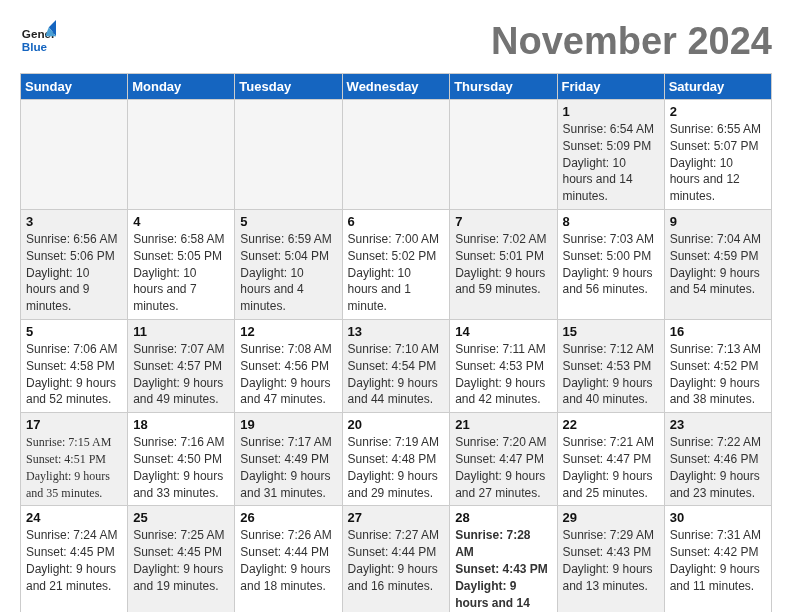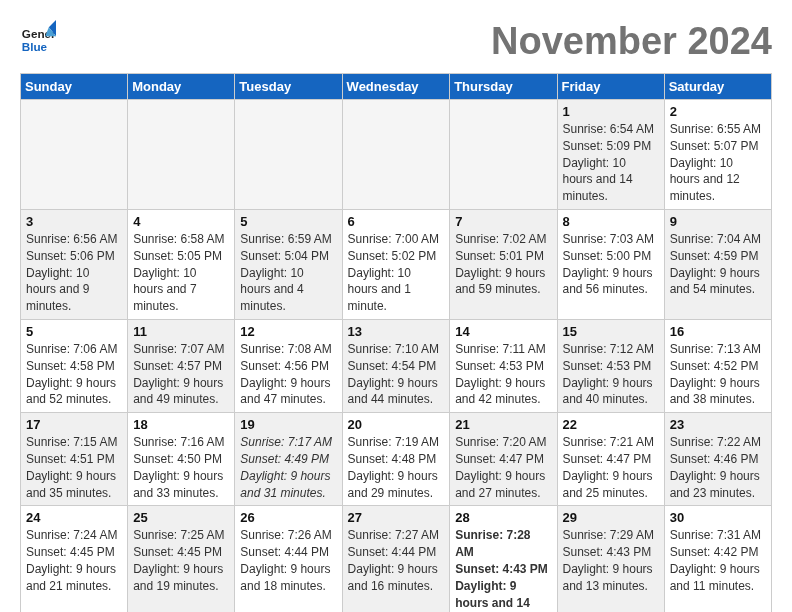--- a/index.html
+++ b/index.html
@@ -174,33 +174,33 @@
           <td>
             <span class="day-num">16</span>
             <div class="day-info" style="white-space: pre-line;">Sunrise: 7:13 AM
 Sunset: 4:52 PM
 Daylight: 9 hours and 38 minutes.</div>
           </td>
         </tr>
         <tr>
           <td class="shaded">
             <span class="day-num">17</span>
-            <div class="day-info" style="white-space: pre-line;">Sunrise: 7:15 AM
+            <div class="day-info" style="white-space: pre-line; font-family: Liberation Serif, serif;">Sunrise: 7:15 AM
 Sunset: 4:51 PM
 Daylight: 9 hours and 35 minutes.</div>
           </td>
           <td>
             <span class="day-num">18</span>
             <div class="day-info" style="white-space: pre-line;">Sunrise: 7:16 AM
 Sunset: 4:50 PM
 Daylight: 9 hours and 33 minutes.</div>
           </td>
           <td class="shaded">
             <span class="day-num">19</span>
-            <div class="day-info" style="white-space: pre-line; font-style: italic;">Sunrise: 7:17 AM
+            <div class="day-info" style="white-space: pre-line;">Sunrise: 7:17 AM
 Sunset: 4:49 PM
 Daylight: 9 hours and 31 minutes.</div>
           </td>
           <td>
             <span class="day-num">20</span>
             <div class="day-info" style="white-space: pre-line;">Sunrise: 7:19 AM
 Sunset: 4:48 PM
 Daylight: 9 hours and 29 minutes.</div>
           </td>
           <td class="shaded">

